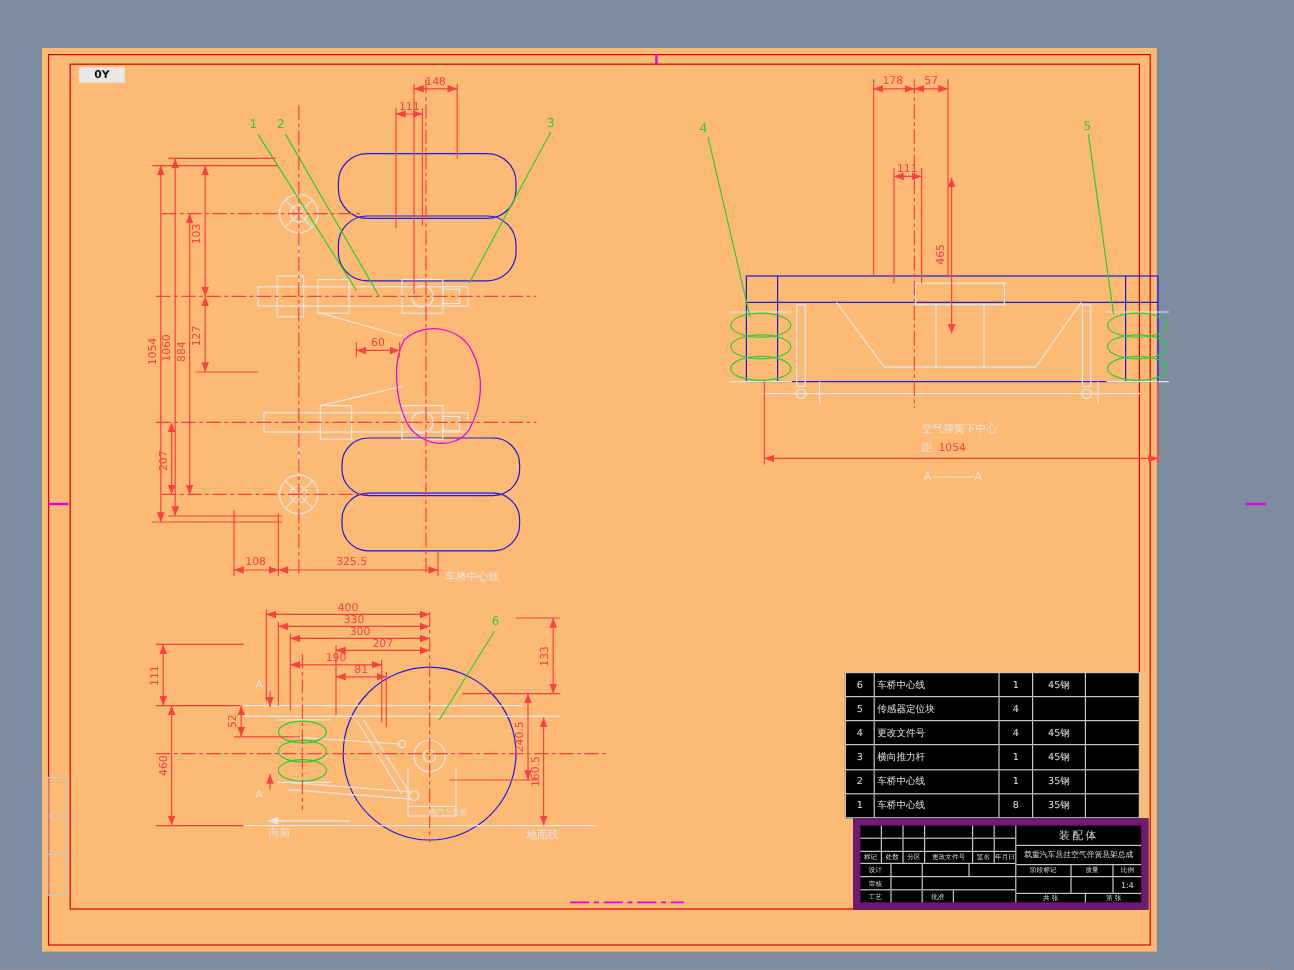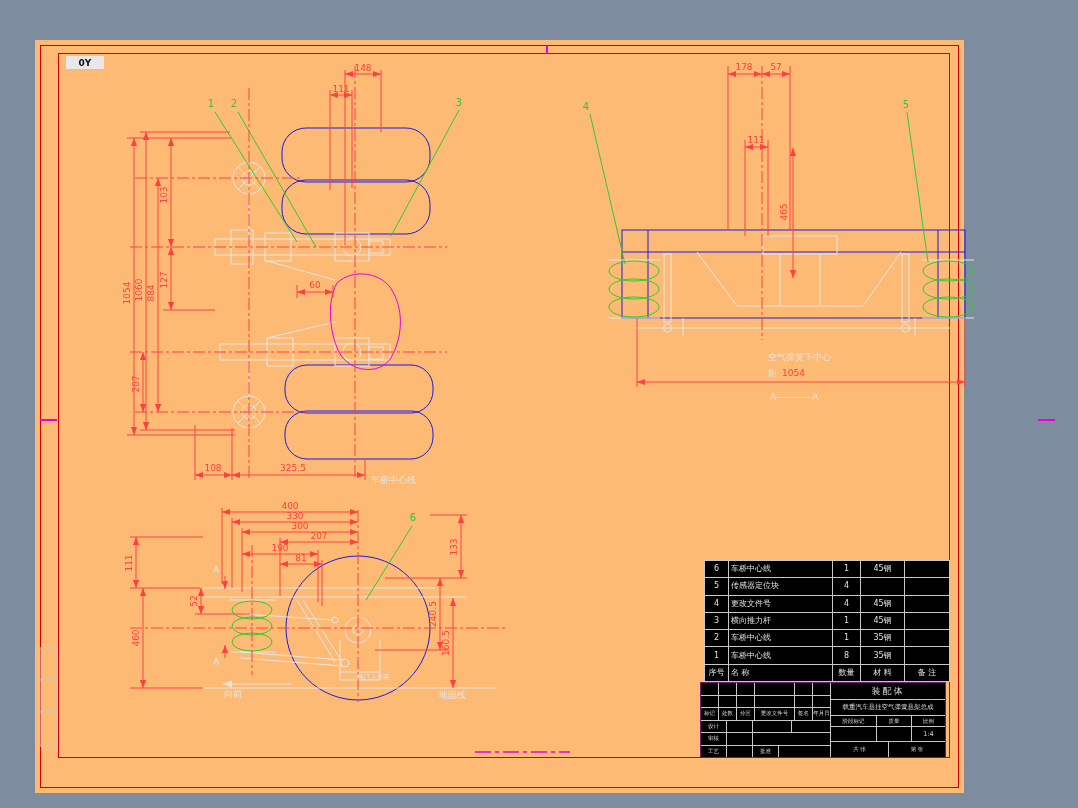--- a/index.html
+++ b/index.html
@@ -17,22 +17,22 @@
 
   .parts-table{position:absolute;right:14px;bottom:111px;width:246px;height:122px;z-index:4;
     border-collapse:collapse;table-layout:fixed;color:#e2e2e2;font-size:8px;line-height:1;background:#000}
   .parts-table td{border:1px solid #c8c8c8;padding:0 2px;height:17px;overflow:hidden;white-space:nowrap}
   .col-no{width:24px;text-align:center}
   .col-name{width:104px;text-align:left;padding-left:6px}
   .col-qty{width:28px;text-align:center}
   .col-mat{width:44px;text-align:center}
   .col-note{text-align:center}
 
-  .title-block{position:absolute;right:18px;bottom:35px;width:246px;height:76px;display:flex;z-index:4;
-    color:#d8d8d8;border:1px solid #701a75;background:#000}
+  .title-block{position:absolute;right:7px;bottom:35px;width:246px;height:76px;display:flex;z-index:4;
+    color:#d8d8d8;border:6px solid #701a75;background:#000}
   .tb-left{width:130px;display:flex;flex-direction:column;border-right:1px solid #c8c8c8}
   .tb-row{flex:1;display:flex;border-top:1px solid #c8c8c8}
   .tb-row:first-child{border-top:none}
   .tb-cell{border-right:1px solid #c8c8c8;font-size:5.5px;display:flex;align-items:center;justify-content:center;
     overflow:hidden;white-space:nowrap}
   .tb-cell:last-child{border-right:none}
   .tb-right{flex:1;display:flex;flex-direction:column}
   .tbr-row{display:flex;border-top:1px solid #c8c8c8}
   .tbr-row:first-child{border-top:none}
   .assembly-cell{height:16px;width:100%;display:flex;align-items:center;justify-content:center;font-size:9px;letter-spacing:2px}
@@ -337,27 +337,20 @@
       <td class="col-mat">35钢</td>
       <td class="col-note"></td>
     </tr>
     <tr>
       <td class="col-no">1</td>
       <td class="col-name">车桥中心线</td>
       <td class="col-qty">8</td>
       <td class="col-mat">35钢</td>
       <td class="col-note"></td>
     </tr>
-    <tr>
-      <td class="col-no">序号</td>
-      <td class="col-name">名  称</td>
-      <td class="col-qty">数量</td>
-      <td class="col-mat">材  料</td>
-      <td class="col-note">备  注</td>
-    </tr>
   </tbody>
     </table>
 
   <div class="title-block">
     <div class="tb-left">
       <div class="tb-row">
         <div class="tb-cell" style="width:18px"></div>
         <div class="tb-cell" style="width:18px"></div>
         <div class="tb-cell" style="width:18px"></div>
         <div class="tb-cell" style="width:40px"></div>

